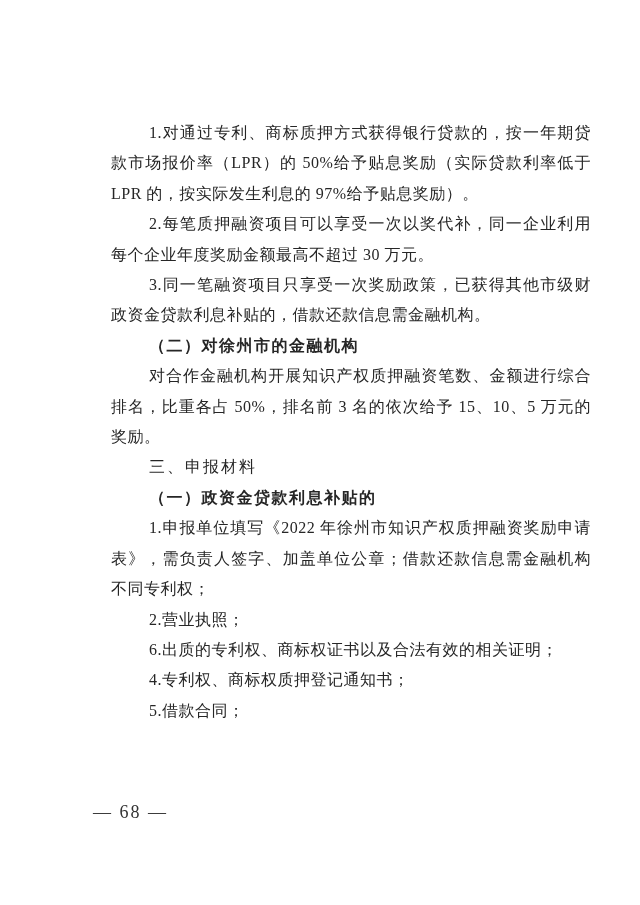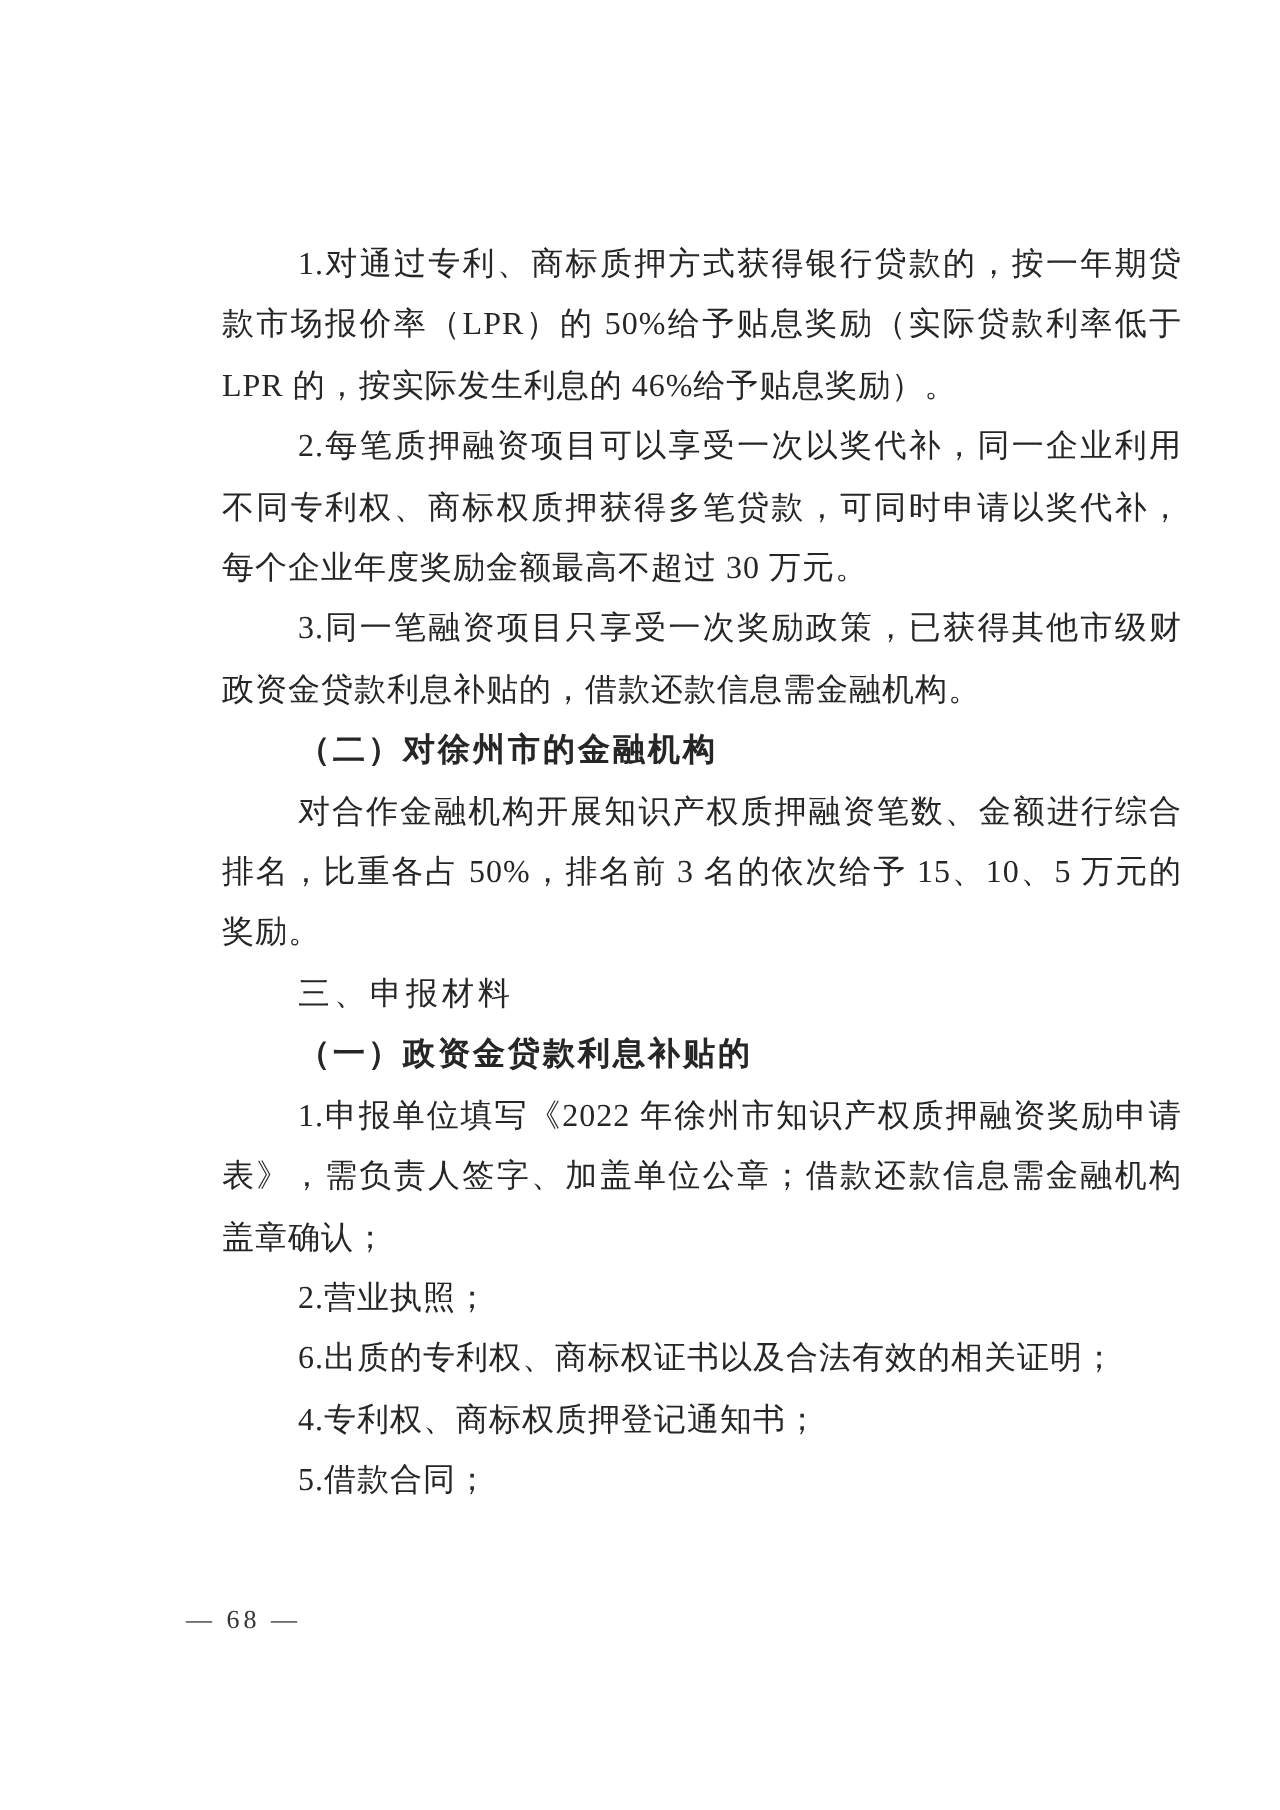--- a/index.html
+++ b/index.html
@@ -41,47 +41,46 @@
   }
   .ln.hei {
     font-family: "Liberation Sans", "DejaVu Sans", sans-serif;
     font-weight: 400;
     letter-spacing: 2px;
   }
   .page-number {
     position: absolute;
     top: 802px;
     left: 93px;
-    font-size: 13px;
+    font-size: 18px;
     letter-spacing: 2px;
     color: #333333;
     font-family: "Liberation Serif", "DejaVu Serif", serif;
   }
 </style>
 </head>
 <body>
 
 <div class="page">
   <div class="content">
     <div class="ln ind j">1.对通过专利、商标质押方式获得银行贷款的，按一年期贷</div>
     <div class="ln j">款市场报价率（LPR）的 50%给予贴息奖励（实际贷款利率低于</div>
-    <div class="ln">LPR 的，按实际发生利息的 46%给予贴息奖励）。</div>
+    <div class="ln">LPR 的，按实际发生利息的 97%给予贴息奖励）。</div>
     <div class="ln ind j">2.每笔质押融资项目可以享受一次以奖代补，同一企业利用</div>
-    <div class="ln j">不同专利权、商标权质押获得多笔贷款，可同时申请以奖代补，</div>
     <div class="ln">每个企业年度奖励金额最高不超过 30 万元。</div>
     <div class="ln ind j">3.同一笔融资项目只享受一次奖励政策，已获得其他市级财</div>
     <div class="ln">政资金贷款利息补贴的，借款还款信息需金融机构。</div>
     <div class="ln ind kai">（二）对徐州市的金融机构</div>
     <div class="ln ind j">对合作金融机构开展知识产权质押融资笔数、金额进行综合</div>
     <div class="ln j">排名，比重各占 50%，排名前 3 名的依次给予 15、10、5 万元的</div>
     <div class="ln">奖励。</div>
     <div class="ln ind hei">三、申报材料</div>
     <div class="ln ind kai">（一）政资金贷款利息补贴的</div>
     <div class="ln ind j">1.申报单位填写《2022 年徐州市知识产权质押融资奖励申请</div>
     <div class="ln j">表》，需负责人签字、加盖单位公章；借款还款信息需金融机构</div>
-    <div class="ln">盖章确认；</div>
+    <div class="ln">不同专利权；</div>
     <div class="ln ind">2.营业执照；</div>
     <div class="ln ind">6.出质的专利权、商标权证书以及合法有效的相关证明；</div>
     <div class="ln ind">4.专利权、商标权质押登记通知书；</div>
     <div class="ln ind">5.借款合同；</div>
   </div>
   <div class="page-number">— 68 —</div>
 </div>
 
 </body></html>

